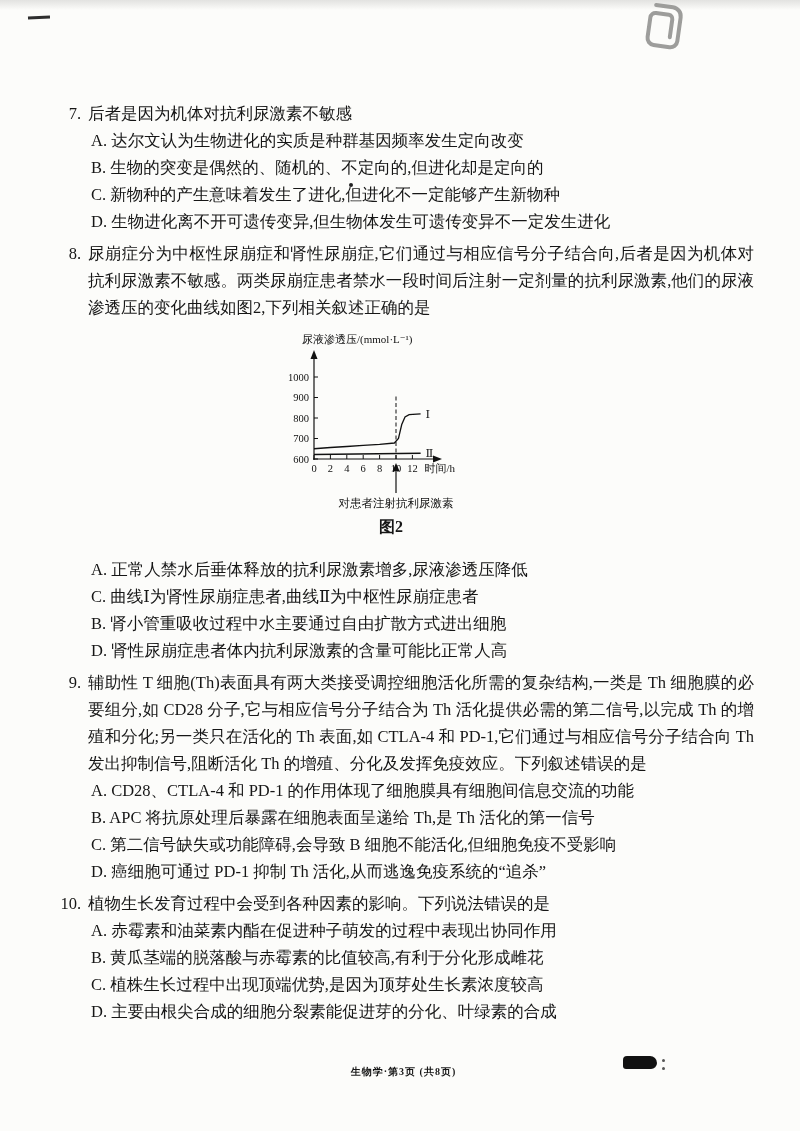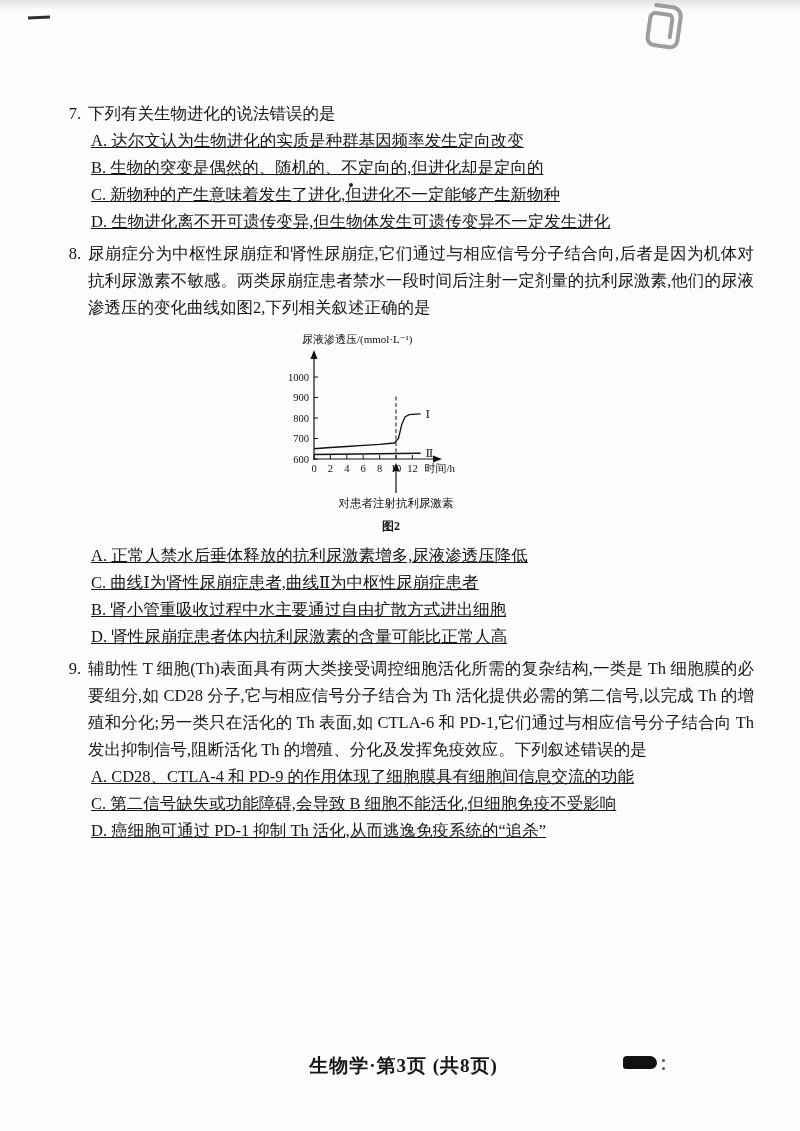--- a/index.html
+++ b/index.html
@@ -11,28 +11,28 @@
     box-shadow:0 0 6px rgba(0,0,0,.35);
   }
   .page::before{
     content:""; position:absolute; top:0; left:0; right:0; height:10px;
     background:linear-gradient(#e2e2e0, #fcfcfa); pointer-events:none;
   }
   .content { padding:100px 46px 0 54px; font-size:16.5px; line-height:27px; }
   .question { display:flex; margin-bottom:5px; }
   .qnum { flex:0 0 34px; text-align:right; padding-right:7px; white-space:nowrap; }
   .qtext { flex:1; text-align:justify; }
-  .option { padding-left:3px;text-decoration:underline; }
-  .chart-block { width:310px; margin:6px 0 2px 148px; }
+  .option { padding-left:3px; }
+  .chart-block { width:310px; margin:6px 0 16px 148px; }
   #chart-svg { display:block; }
   #chart-svg text { font-family:"Liberation Serif","DejaVu Serif",serif; fill:#111; }
-  .chart-caption { text-align:center; font-weight:bold; font-size:12px; margin-top:0; }
+  .chart-caption { text-align:center; font-weight:bold; font-size:16px; margin-top:0; }
   .footer {
     position:absolute; bottom:52px; left:7px; right:0;
-    text-align:center; font-weight:bold; font-size:19px; letter-spacing:1px;
+    text-align:center; font-weight:bold; font-size:10px; letter-spacing:1px;
   }
   
   .mark-dash { position:absolute; left:28px; top:16px; width:22px; height:3px; background:#2e2e2e; transform:rotate(-2deg); }
   .mark-dot { position:absolute; left:349px; top:183px; width:4px; height:4px; background:#222; border-radius:50%; }
   .paperclip { position:absolute; left:638px; top:0px; transform:rotate(8deg); }
   .ink-blob { position:absolute; left:623px; top:1056px; width:34px; height:13px; background:#111; border-radius:4px 7px 6px 3px; }
   .ink-colon { position:absolute; left:662px; top:1057px; width:4px; height:14px; }
   .ink-colon i { display:block; width:3px; height:3px; background:#555; border-radius:50%; margin:2px 0 5px 0; }
 </style>
 </head>
@@ -51,21 +51,21 @@
   <div class="ink-colon">
       <i></i>
       <i></i>
     </div>
 
   <div class="content">
 
     <div class="question">
       <span class="qnum">7.</span>
       <div class="qtext">
-        <div>下列有关生物进化的说法错误的是</div>
+        <div>后者是因为机体对抗利尿激素不敏感</div>
         <div class="option">A. 达尔文认为生物进化的实质是种群基因频率发生定向改变</div>
         <div class="option">B. 生物的突变是偶然的、随机的、不定向的,但进化却是定向的</div>
         <div class="option">C. 新物种的产生意味着发生了进化,但进化不一定能够产生新物种</div>
         <div class="option">D. 生物进化离不开可遗传变异,但生物体发生可遗传变异不一定发生进化</div>
       </div>
     </div>
 
     <div class="question">
       <span class="qnum">8.</span>
       <div class="qtext">
@@ -118,24 +118,35 @@
         <div class="option">A. 正常人禁水后垂体释放的抗利尿激素增多,尿液渗透压降低</div>
         <div class="option">C. 曲线Ⅰ为肾性尿崩症患者,曲线Ⅱ为中枢性尿崩症患者</div>
         <div class="option">B. 肾小管重吸收过程中水主要通过自由扩散方式进出细胞</div>
         <div class="option">D. 肾性尿崩症患者体内抗利尿激素的含量可能比正常人高</div>
       </div>
     </div>
 
     <div class="question">
       <span class="qnum">9.</span>
       <div class="qtext">
-        <div>辅助性 T 细胞(Th)表面具有两大类接受调控细胞活化所需的复杂结构,一类是 Th 细胞膜的必要组分,如 CD28 分子,它与相应信号分子结合为 Th 活化提供必需的第二信号,以完成 Th 的增殖和分化;另一类只在活化的 Th 表面,如 CTLA-6 和 PD-1,它们通过与相应信号分子结合向 Th 发出抑制信号,阻断活化 Th 的增殖、分化及发挥免疫效应。下列叙述错误的是</div>
-        <div class="option">A. CD28、CTLA-4 和 PD-9 的作用体现了细胞膜具有细胞间信息交流的功能</div>
+        <div>辅助性 T 细胞(Th)表面具有两大类接受调控细胞活化所需的复杂结构,一类是 Th 细胞膜的必要组分,如 CD28 分子,它与相应信号分子结合为 Th 活化提供必需的第二信号,以完成 Th 的增殖和分化;另一类只在活化的 Th 表面,如 CTLA-4 和 PD-1,它们通过与相应信号分子结合向 Th 发出抑制信号,阻断活化 Th 的增殖、分化及发挥免疫效应。下列叙述错误的是</div>
+        <div class="option">A. CD28、CTLA-4 和 PD-1 的作用体现了细胞膜具有细胞间信息交流的功能</div>
+        <div class="option">B. APC 将抗原处理后暴露在细胞表面呈递给 Th,是 Th 活化的第一信号</div>
         <div class="option">C. 第二信号缺失或功能障碍,会导致 B 细胞不能活化,但细胞免疫不受影响</div>
         <div class="option">D. 癌细胞可通过 PD-1 抑制 Th 活化,从而逃逸免疫系统的“追杀”</div>
       </div>
     </div>
 
+    <div class="question">
+      <span class="qnum">10.</span>
+      <div class="qtext">
+        <div>植物生长发育过程中会受到各种因素的影响。下列说法错误的是</div>
+        <div class="option">A. 赤霉素和油菜素内酯在促进种子萌发的过程中表现出协同作用</div>
+        <div class="option">B. 黄瓜茎端的脱落酸与赤霉素的比值较高,有利于分化形成雌花</div>
+        <div class="option">C. 植株生长过程中出现顶端优势,是因为顶芽处生长素浓度较高</div>
+        <div class="option">D. 主要由根尖合成的细胞分裂素能促进芽的分化、叶绿素的合成</div>
+      </div>
+    </div>
 
   </div>
 
   <div class="footer">生物学·第3页 (共8页)</div>
 </div>
 
 </body></html>

